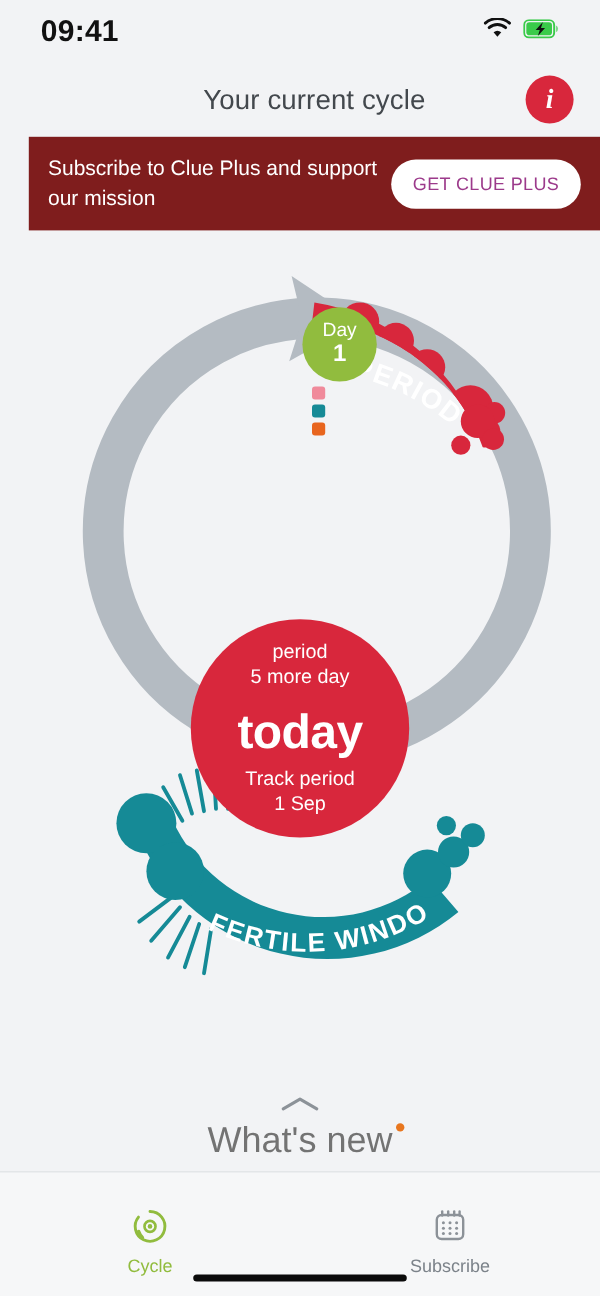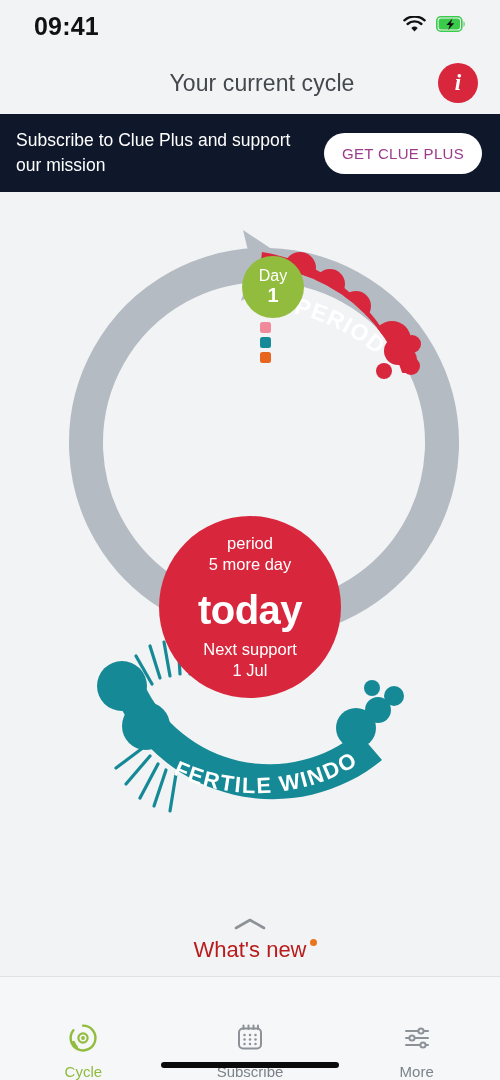--- a/index.html
+++ b/index.html
@@ -76,26 +76,27 @@
     font-family: "Liberation Serif", serif;
     font-weight: bold;
     font-style: italic;
     line-height: 1;
     padding-bottom: 2px;
   }
 
   
   .promo {
     flex: 0 0 78px;
-    background: #0f172a;
+    background: #7f1d1d;
     display: flex;
     align-items: center;
     padding: 0 16px 0 16px;
     gap: 8px;
     cursor: pointer;
+    margin-left: 24px;
   }
   .promo-text {
     color: #ffffff;
     font-size: 17.5px;
     line-height: 25px;
     flex: 1 1 auto;
     max-width: 300px;
   }
   .promo-cta {
     flex: 0 0 auto;
@@ -147,21 +148,21 @@
     font-size: 40px;
     font-weight: bold;
     line-height: 46px;
     margin: 12px 0 6px 0;
     letter-spacing: -0.5px;
   }
 
   
   .day-marker {
     position: absolute;
-    left: 242px;
+    left: 252px;
     top: 64px;
     width: 62px;
     height: 62px;
     border-radius: 50%;
     background: #91BC3E;
     display: flex;
     flex-direction: column;
     align-items: center;
     justify-content: center;
     color: #ffffff;
@@ -190,38 +191,38 @@
     flex: 0 0 72px;
     display: flex;
     flex-direction: column;
     align-items: center;
     justify-content: center;
     cursor: pointer;
     position: relative;
   }
   .chev { margin-bottom: 2px; }
   .wn-row { position: relative; display: inline-block; }
-  .wn-text { font-size: 22px; color: #b91c1c; }
+  .wn-text { font-size: 30px; color: #737373; }
   .wn-badge {
     position: absolute;
     right: -10px;
     top: 2px;
     width: 7px;
     height: 7px;
     border-radius: 50%;
     background: #E8761E;
   }
 
   
   .tabbar {
     flex: 0 0 104px;
     background: #F6F7F8;
     border-top: 1px solid #DFE1E4;
     display: flex;
-    align-items: flex-end;
+    align-items: center;
     padding-top: 10px;
   }
   .tab {
     flex: 1 1 0;
     display: flex;
     flex-direction: column;
     align-items: center;
     gap: 7px;
     cursor: pointer;
     position: relative;
@@ -360,22 +361,22 @@
       </g>
       <text font-family="Liberation Sans, sans-serif" font-size="22" font-weight="bold" fill="#ffffff" letter-spacing="1.6">
         <textPath href="#fertileArc" startOffset="18%" id="fertileTP">FERTILE WINDOW</textPath>
       </text>
     </svg>
 
     <div class="center-circle">
       <div class="cc-line">period</div>
       <div class="cc-line">5 more day</div>
       <div class="cc-today">today</div>
-      <div class="cc-line">Next support</div>
-      <div class="cc-line">1 Jul</div>
+      <div class="cc-line">Track period</div>
+      <div class="cc-line">1 Sep</div>
     </div>
 
     <div class="day-marker">
       <span class="dm-label">Day</span>
       <span class="dm-num">1</span>
     </div>
 
     <div class="tracked-dots">
       <span class="tdot" style="background: rgb(240, 138, 155);"></span>
       <span class="tdot" style="background: rgb(22, 138, 150);"></span>
@@ -430,33 +431,16 @@
               <circle cx="16" cy="22" r="1.25"></circle>
               <circle cx="21.5" cy="22" r="1.25"></circle>
           </g>
         </svg>
       </span>
       <span class="tab-label">Subscribe</span>
     </div>
 
 
 
-    <div class="tab">
-      <span class="tab-icon">
-        <svg width="32" height="32" viewBox="0 0 32 32">
-          <g stroke="#8C9298" stroke-width="2" stroke-linecap="round">
-            <line x1="5" y1="9" x2="27" y2="9"></line>
-            <line x1="5" y1="16" x2="27" y2="16"></line>
-            <line x1="5" y1="23" x2="27" y2="23"></line>
-          </g>
-          <g fill="#F6F7F8" stroke="#8C9298" stroke-width="2">
-            <circle cx="20" cy="9" r="2.6"></circle>
-            <circle cx="11" cy="16" r="2.6"></circle>
-            <circle cx="22" cy="23" r="2.6"></circle>
-          </g>
-        </svg>
-      </span>
-      <span class="tab-label">More</span>
-    </div>
 
     <div class="home-indicator"></div>
   </div>
 </div>
 
 </body></html>

